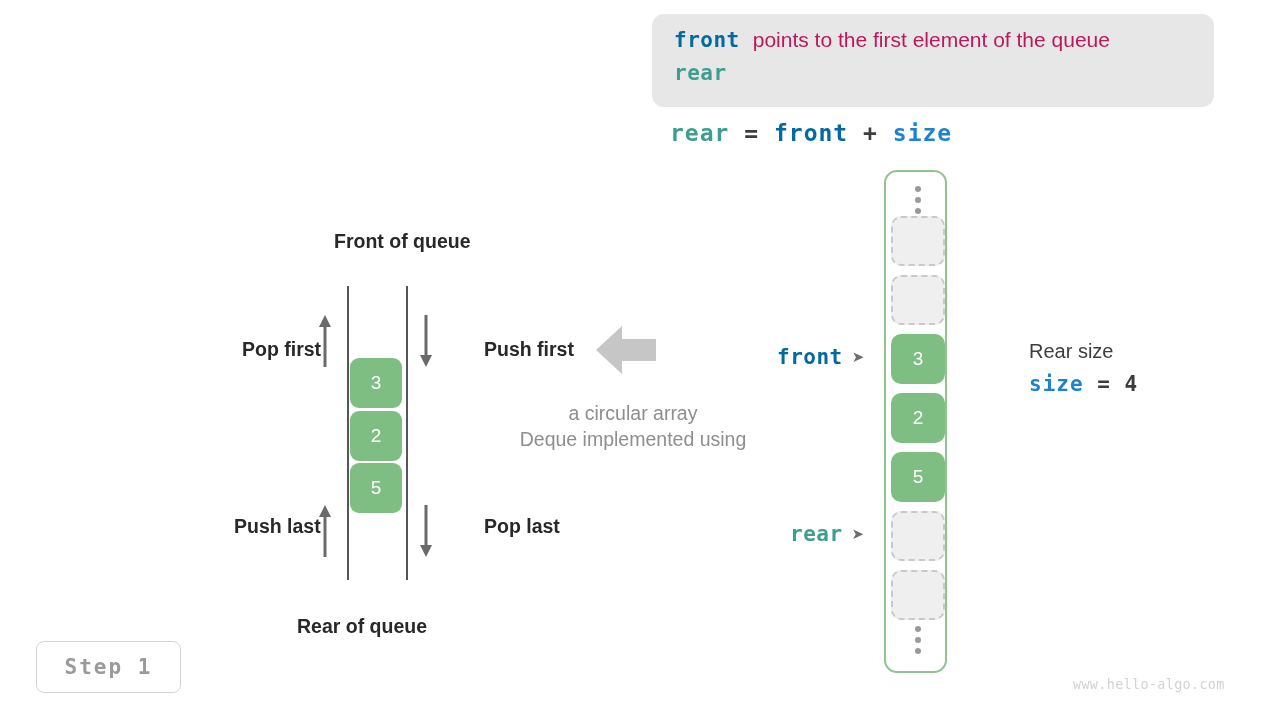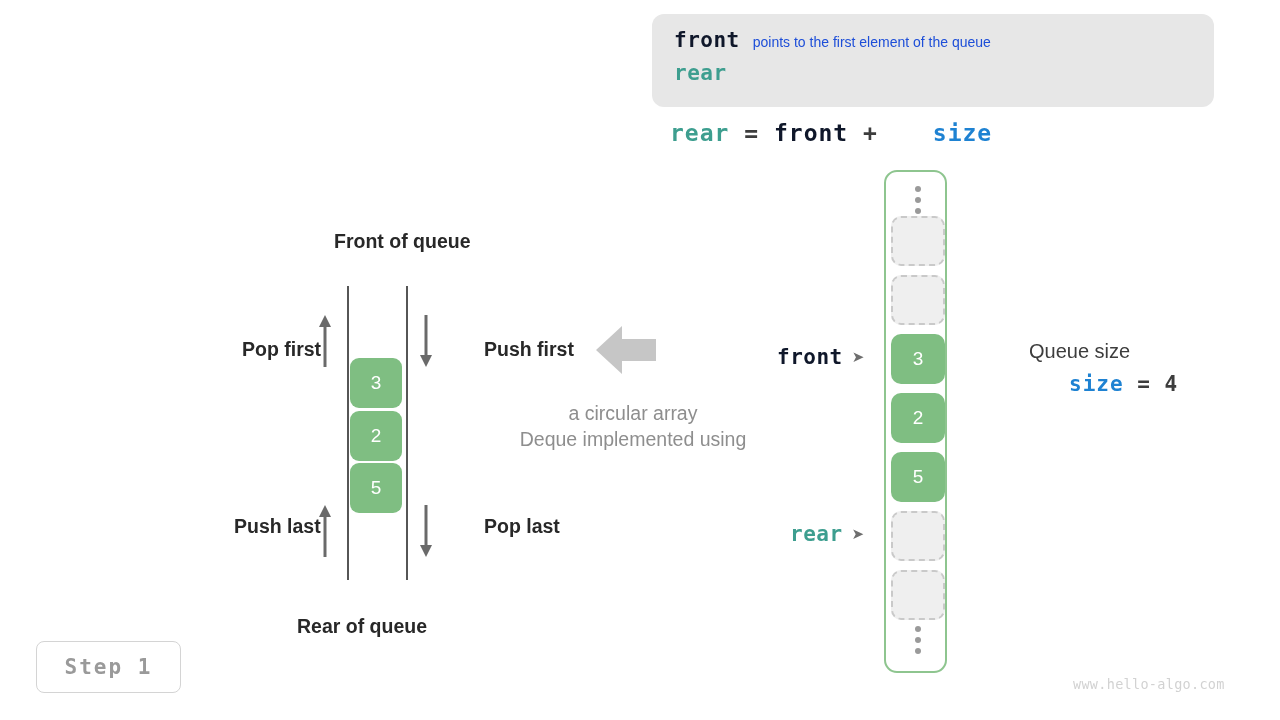--- a/index.html
+++ b/index.html
@@ -31,30 +31,30 @@
   .legend-line {
     display: flex;
     align-items: baseline;
     height: 33px;
     white-space: nowrap;
   }
   .mono {
     font-family: "DejaVu Sans Mono", monospace;
     font-weight: bold;
   }
-  .kw-front { color: #0f172a; }
+  .kw-front { color: #0369a1; }
   .kw-rear  { color: #3d9e8f; }
-  .kw-size  { color: #1e82d2; margin-left: 40px; }
+  .kw-size  { color: #1e82d2; }
   .legend-kw {
     font-size: 21px;
     letter-spacing: 0.5px;
   }
   .legend-txt {
-    font-size: 14px;
-    color: #1d4ed8;
+    font-size: 21px;
+    color: #be185d;
     margin-left: 13px;
   }
 
   
   #formula {
     position: absolute;
     left: 670px;
     top: 120px;
     font-size: 23px;
     letter-spacing: 1px;
@@ -360,21 +360,21 @@
 <div id="ptr-front" class="ptr">
   <span class="mono kw-front">front</span>
   <span class="tri">➤</span>
 </div>
 <div id="ptr-rear" class="ptr">
   <span class="mono kw-rear">rear</span>
   <span class="tri">➤</span>
 </div>
 
 <div id="queue-size">
-  <div id="queue-size-title">Queue size</div>
+  <div id="queue-size-title">Rear size</div>
   <div id="queue-size-expr" class="mono">
     <span class="kw-size">size</span>
     <span class="op">=</span>
     <span class="op">4</span>
   </div>
 </div>
 
 <div id="step-badge">Step 1</div>
 
 <div id="watermark">www.hello-algo.com</div>

